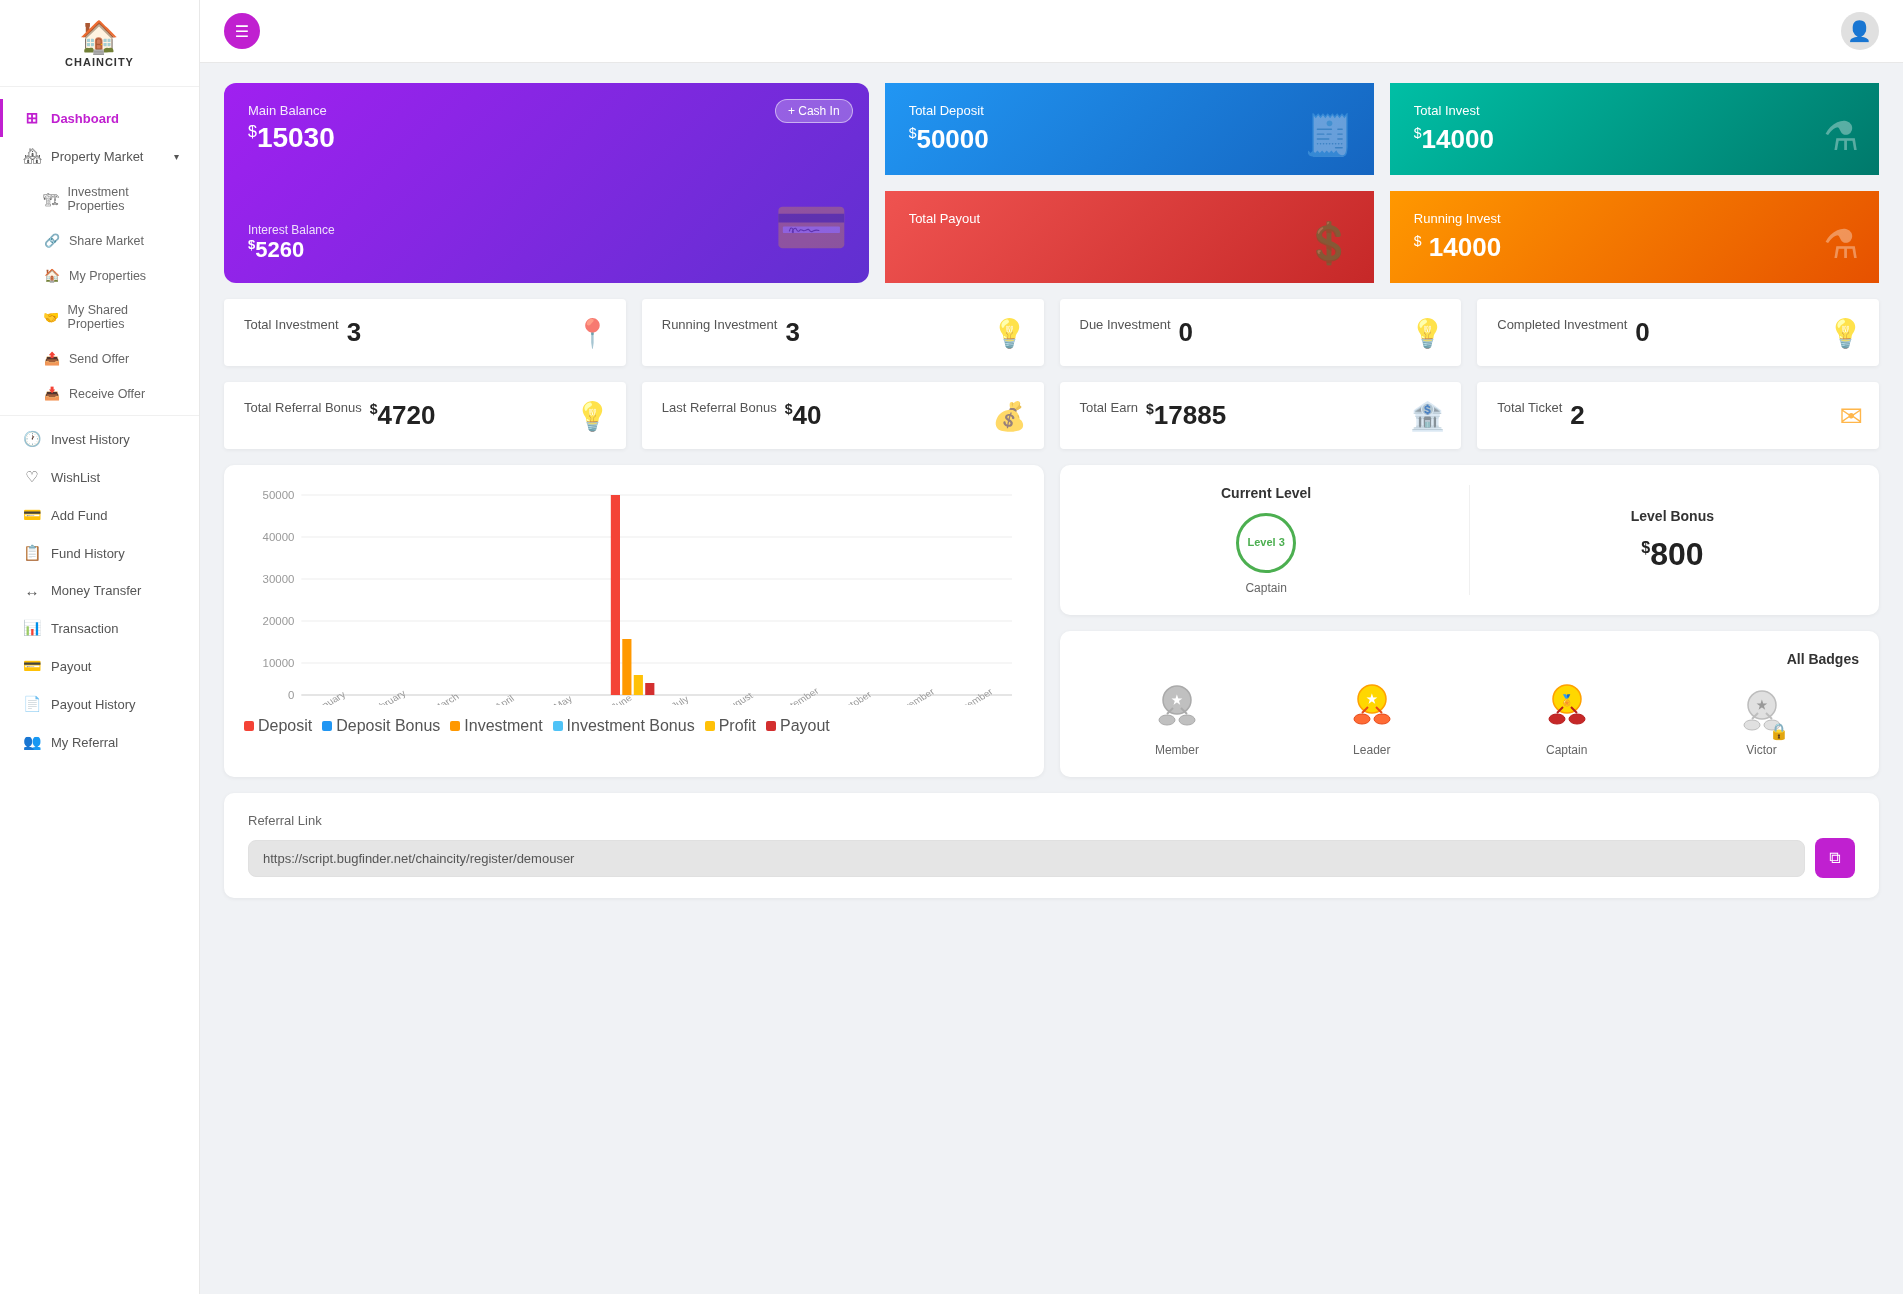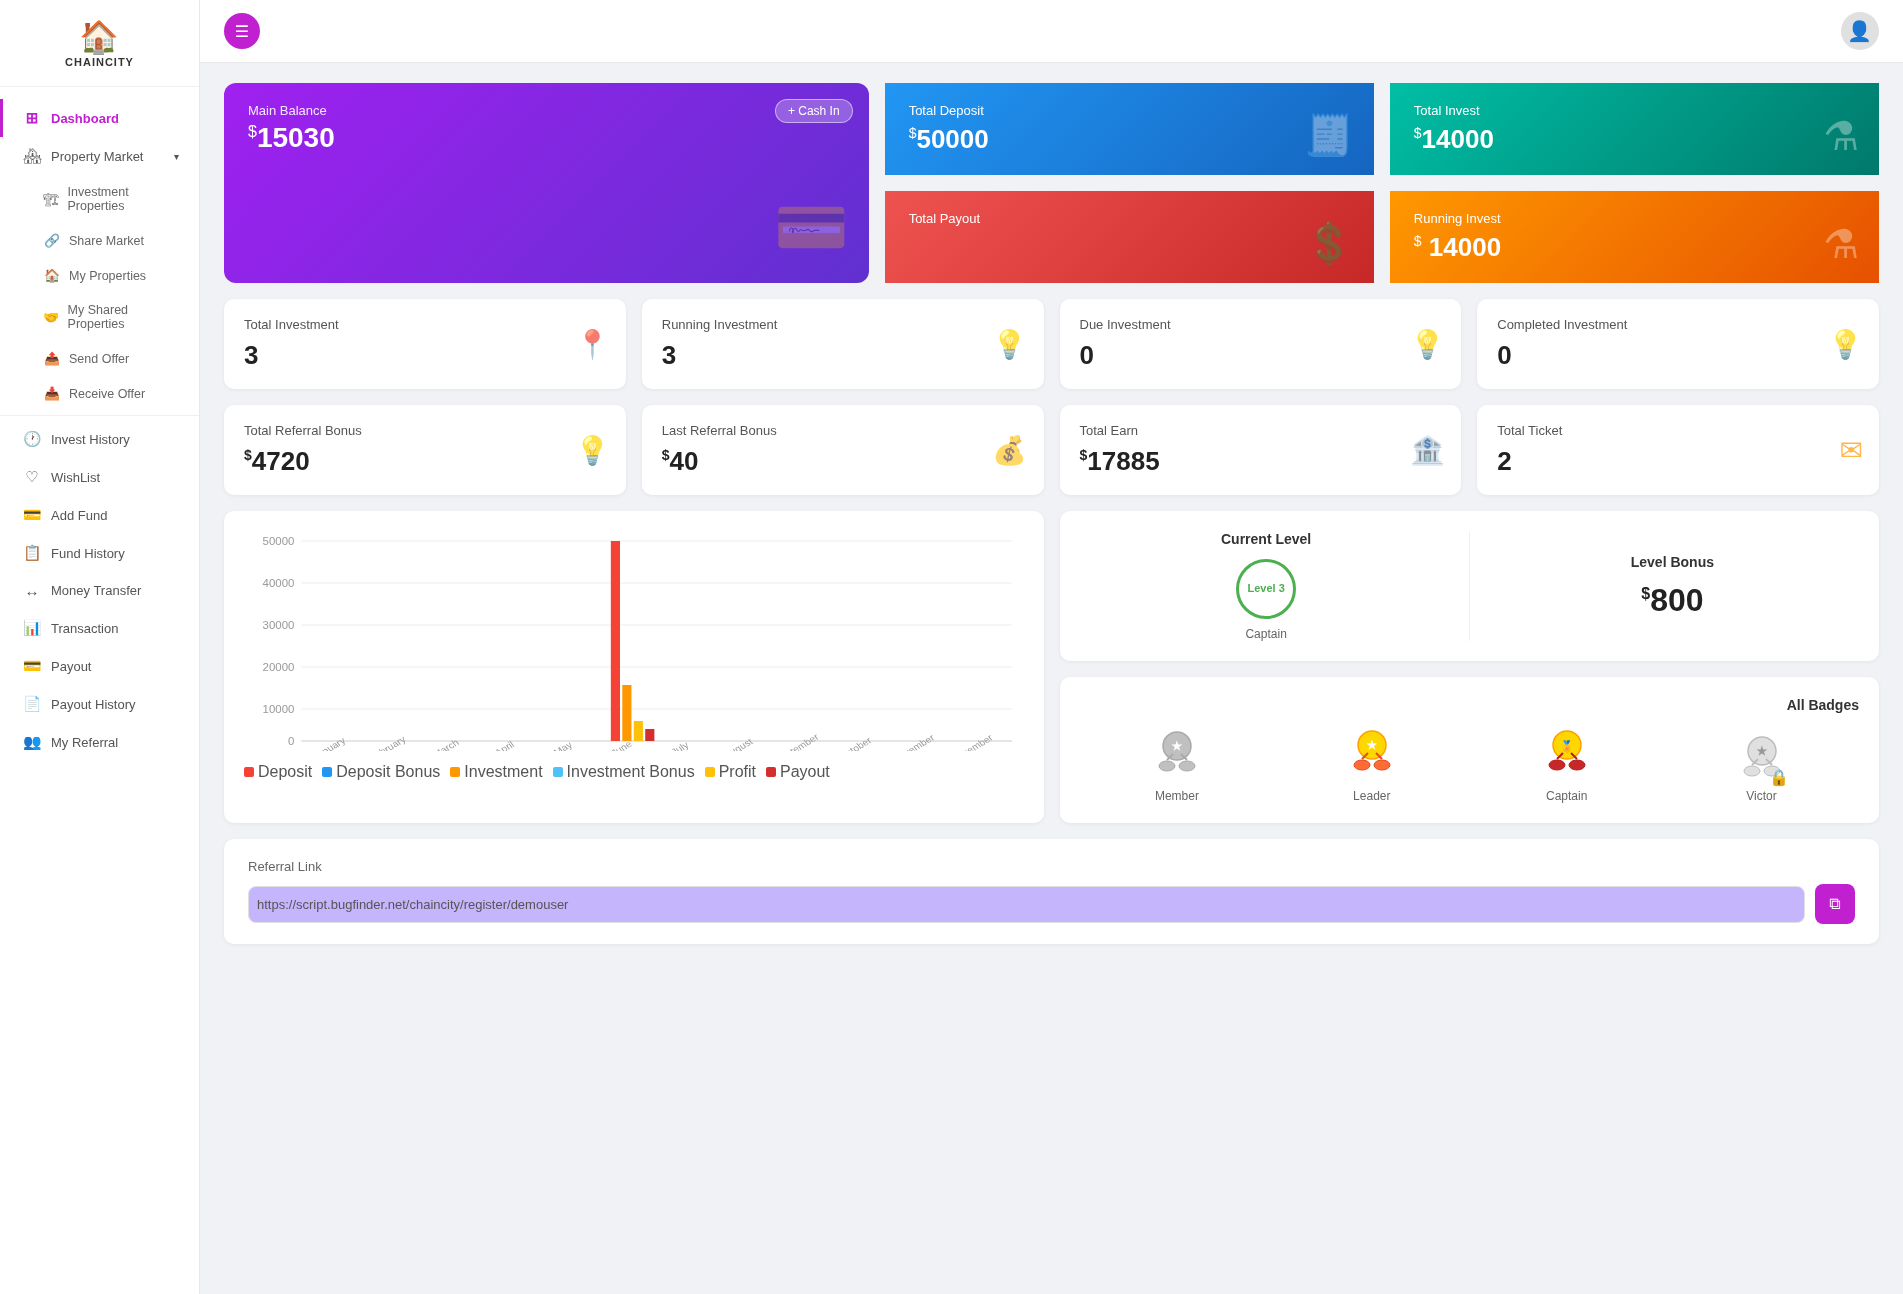--- a/index.html
+++ b/index.html
@@ -160,24 +160,24 @@
 
     .bg-blue { background: linear-gradient(135deg, #2196F3, #1565C0); }
     .bg-teal { background: linear-gradient(135deg, #00BFA5, #00796B); }
     .bg-red { background: linear-gradient(135deg, #ef5350, #c62828); }
     .bg-orange { background: linear-gradient(135deg, #FF9800, #E65100); }
 
     
     .info-cards { display: grid; grid-template-columns: repeat(4, 1fr); gap: 16px; margin-bottom: 16px; }
     .info-card {
       background: #fff;
-      border-radius: 10px;
+      border-radius: 4px;
       padding: 18px 20px;
       display: flex;
-      flex-direction: column;
+      flex-direction: row;
       gap: 8px;
       box-shadow: 0 1px 4px rgba(0,0,0,0.06);
       position: relative;
     }
     .info-card .info-label { font-size: 13px; color: #555; font-weight: 500; }
     .info-card .info-value { font-size: 26px; font-weight: 700; color: #222; }
     .info-card .info-value sup { font-size: 14px; }
     .info-card .card-icon {
       position: absolute; right: 16px; top: 50%;
       transform: translateY(-50%);
@@ -250,26 +250,26 @@
       background: #fff;
       border-radius: 10px;
       padding: 20px 24px;
       box-shadow: 0 1px 4px rgba(0,0,0,0.06);
       margin-bottom: 16px;
     }
     .referral-title { font-size: 13px; color: #666; margin-bottom: 10px; }
     .referral-input-row { display: flex; gap: 10px; align-items: center; }
     .referral-input {
       flex: 1;
-      padding: 10px 8px;
+      padding: 10px 14px;
       border: 1px solid #e0e0e0;
       border-radius: 8px;
       font-size: 13px;
       color: #555;
-      background: #c4b5fd;
+      background: #e5e5e5;
     }
     .referral-copy-btn {
       width: 40px; height: 40px;
       background: #c020d0;
       border-radius: 8px;
       display: flex; align-items: center; justify-content: center;
       cursor: pointer;
       color: #fff;
       font-size: 16px;
       flex-shrink: 0;
@@ -383,20 +383,26 @@
   <div class="content">
 
     <div class="balance-cards">
 
       <div class="card-main-balance">
         <button class="cash-in-btn">+ Cash In</button>
         <div>
           <div class="balance-label">Main Balance</div>
           <div class="balance-amount">
             <sup>$</sup><span>15030</span>
+          </div>
+        </div>
+        <div>
+          <div class="interest-label">Interest Balance</div>
+          <div class="interest-amount">
+            <sup>$</sup><span>5260</span>
           </div>
         </div>
         <div class="wallet-icon">💳</div>
       </div>
 
       <div class="stat-grid-right">
         <div class="stat-row">
           <div class="card-stat bg-blue" style="flex:1;">
             <div class="stat-label">Total Deposit</div>
             <div class="stat-amount">

